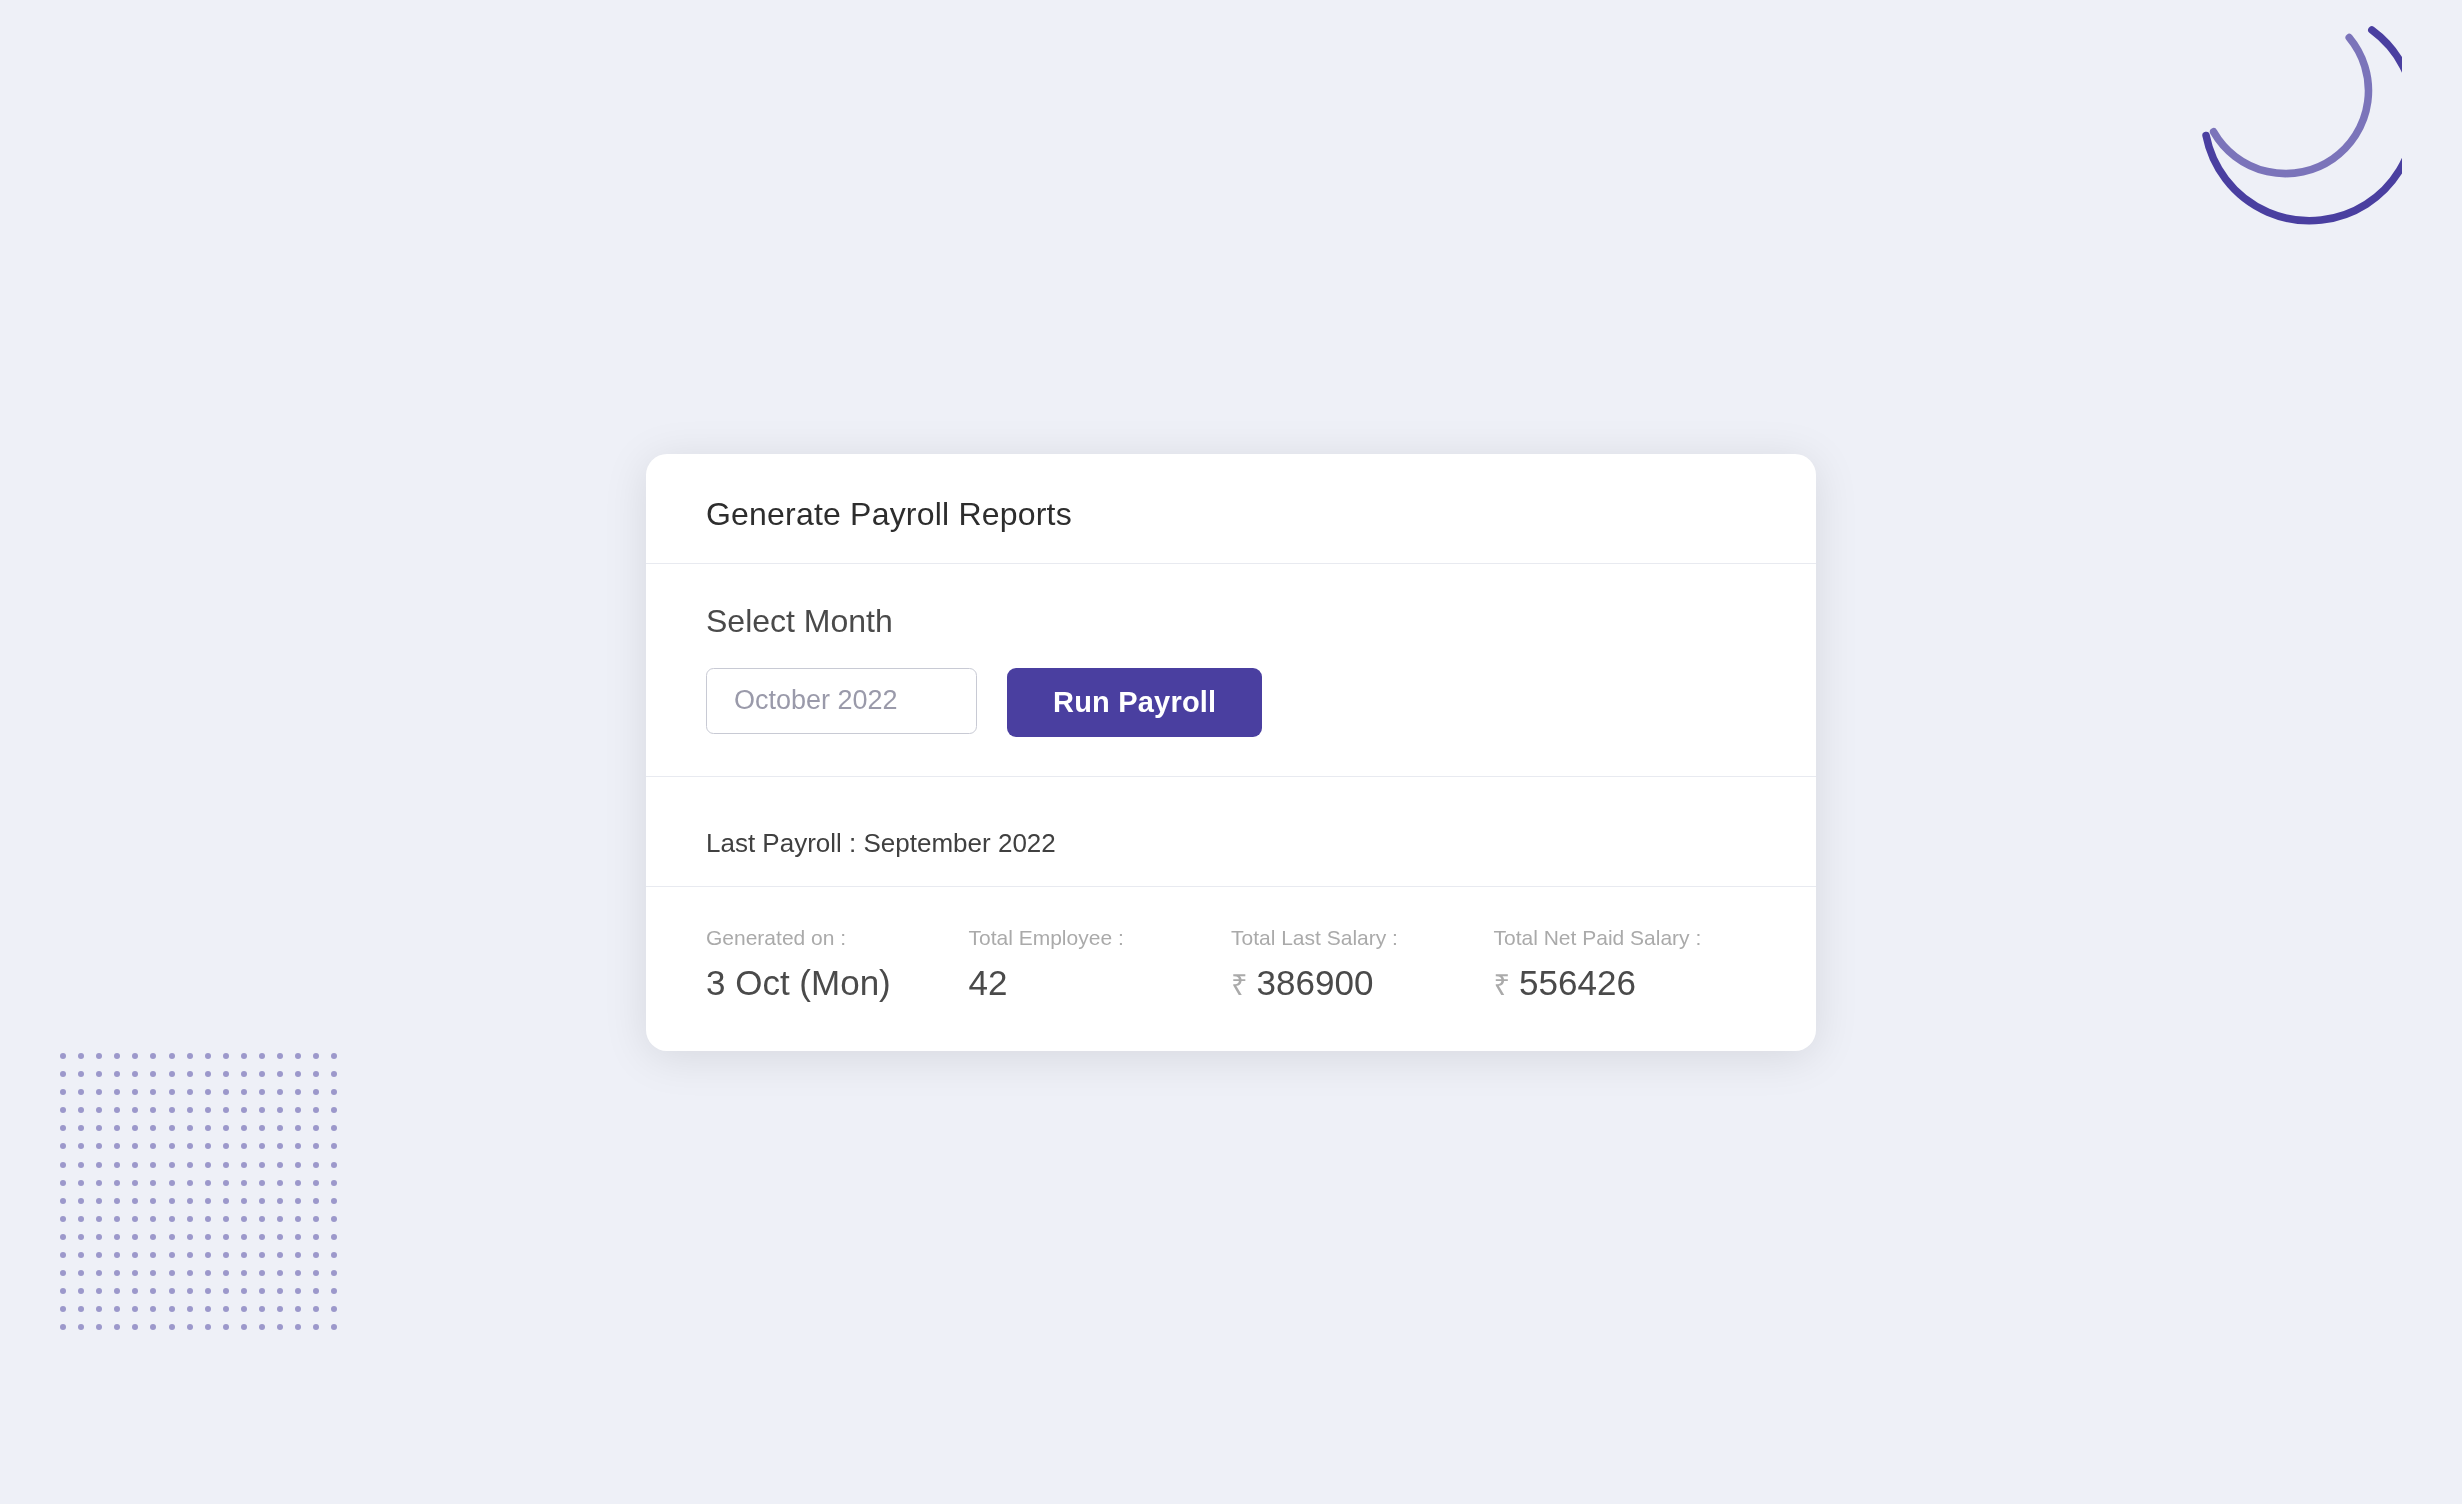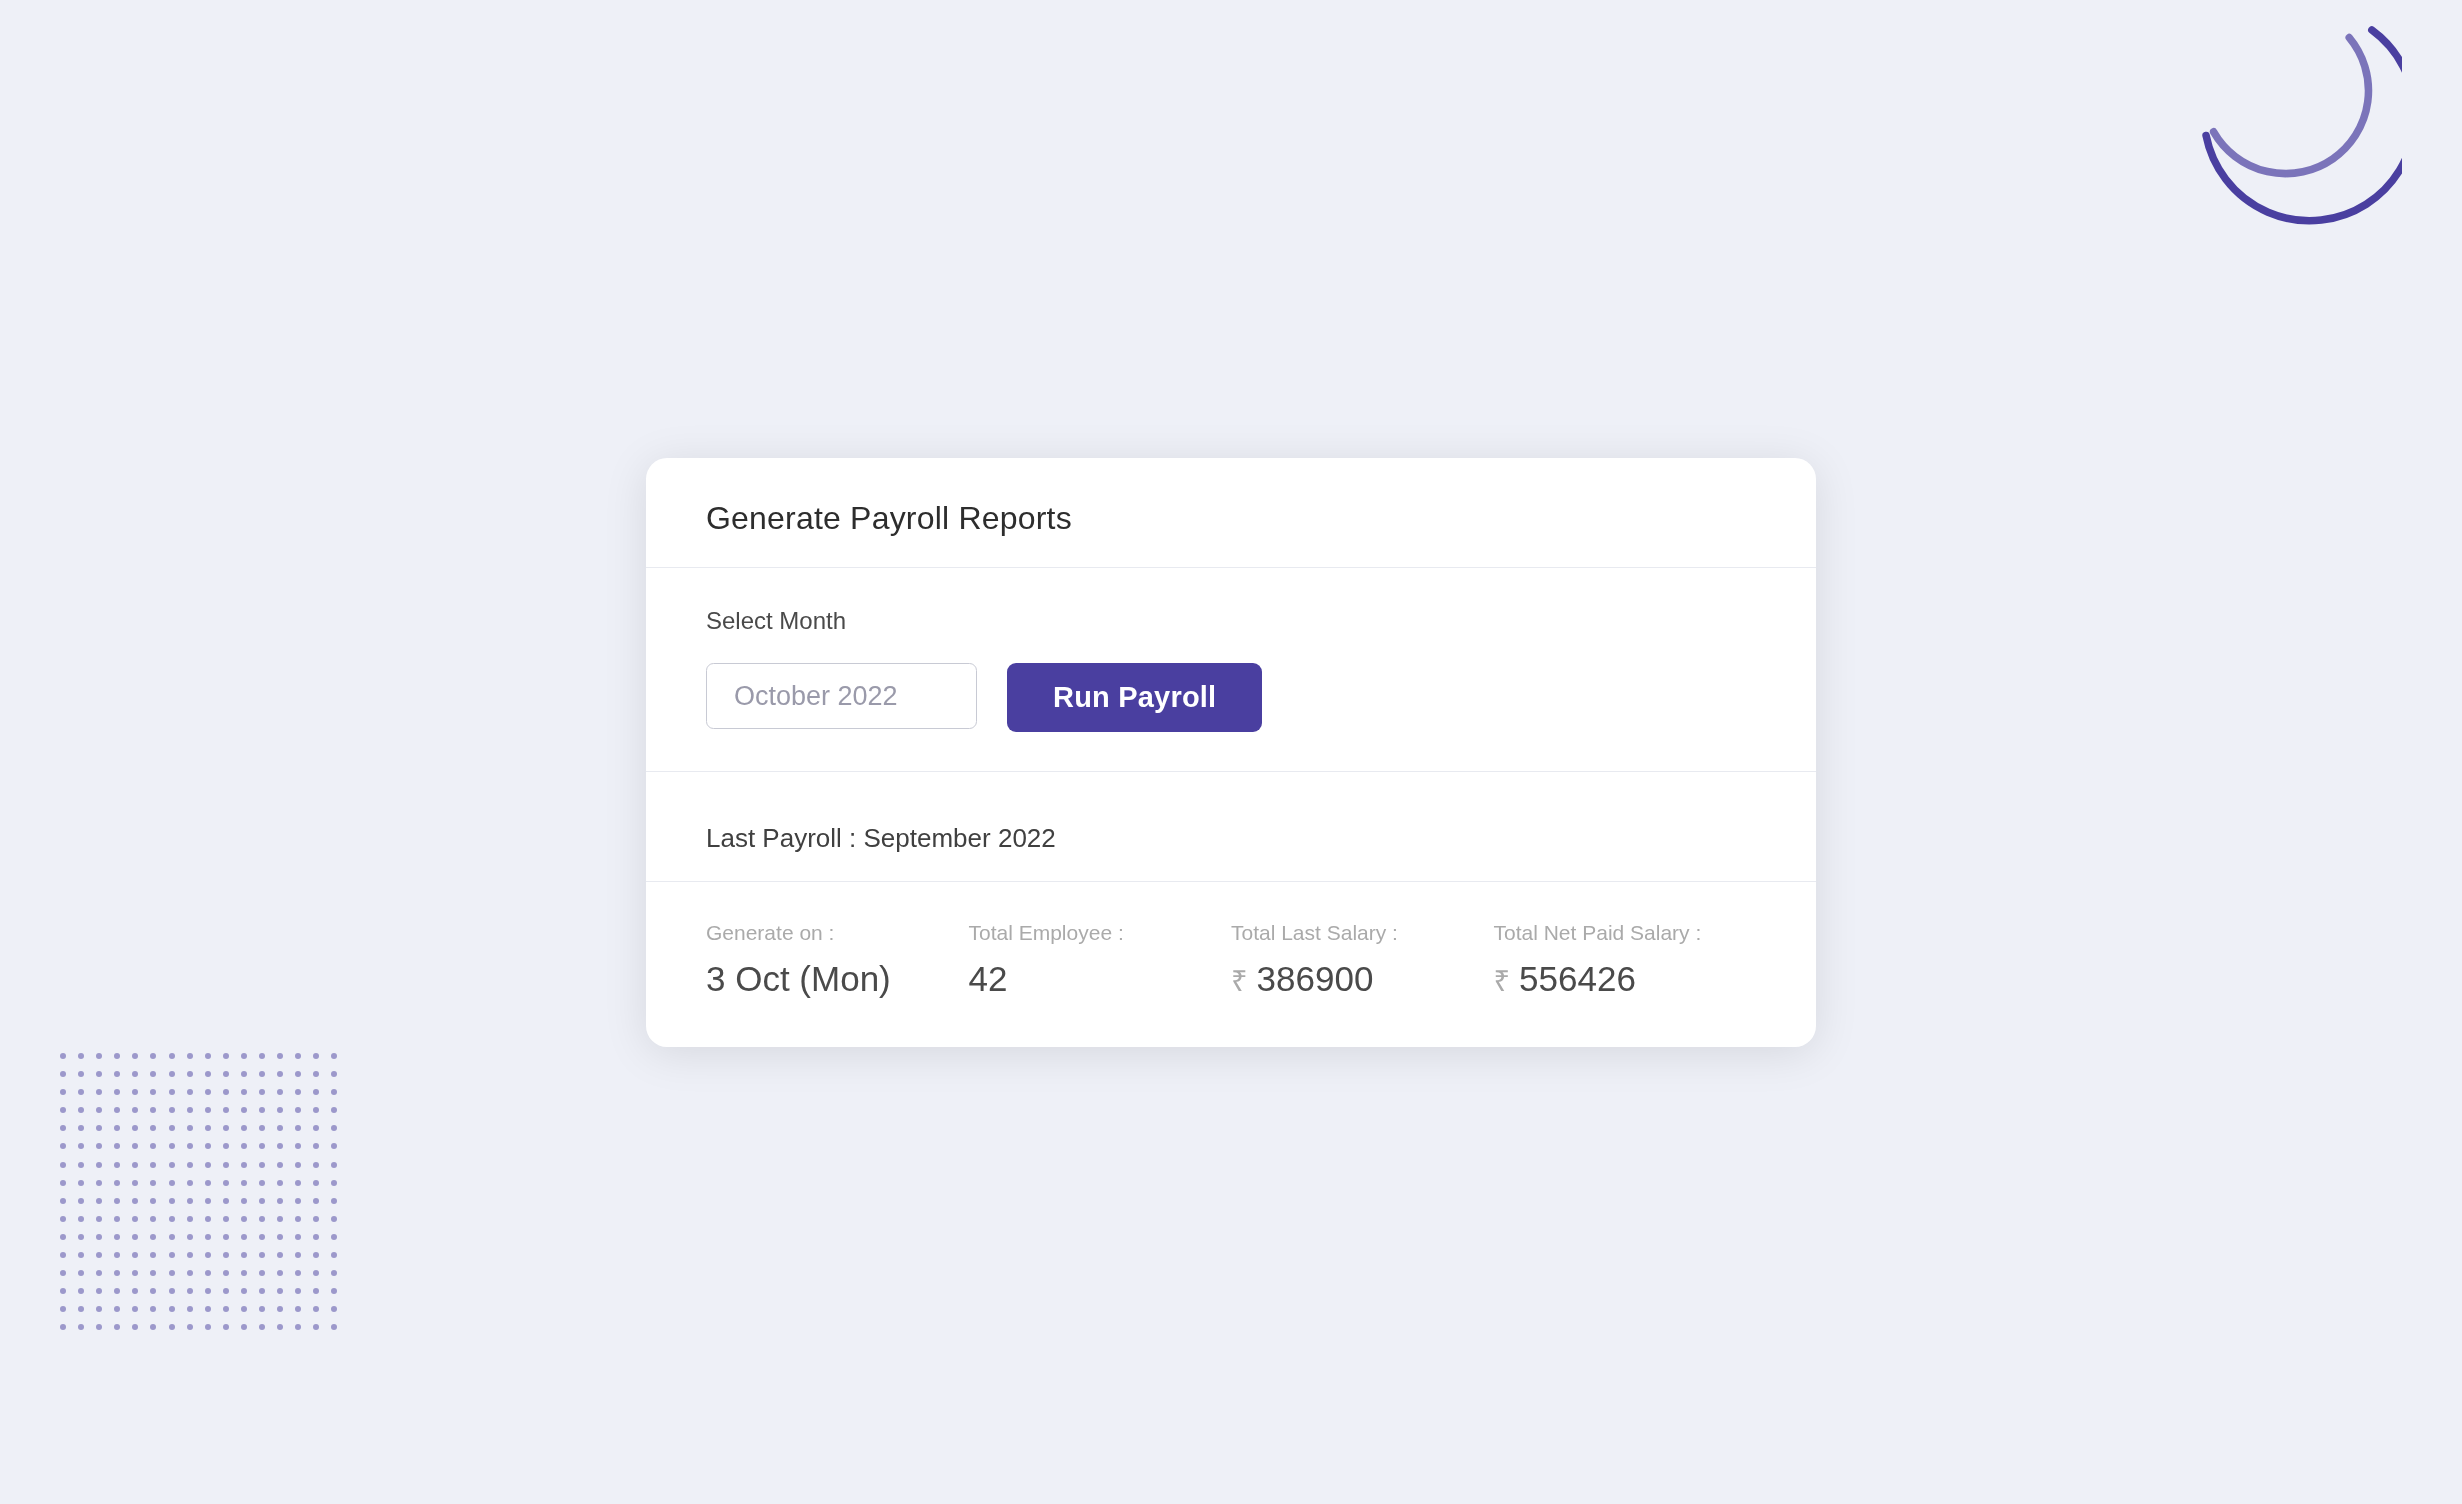--- a/index.html
+++ b/index.html
@@ -84,21 +84,21 @@
       color: #2d2d2d;
       letter-spacing: 0.2px;
     }
 
     .card-section {
       padding: 39px 60px 39px 60px;
       border-bottom: 1.1px solid #e8eaf0;
     }
 
     .select-month-label {
-      font-size: 24px;
+      font-size: 32px;
       color: #4a4a4a;
       margin-bottom: 28px;
       font-weight: 400;
     }
 
     .controls-row {
       display: flex;
       align-items: flex-start;
       gap: 30px;
     }
@@ -461,21 +461,21 @@
       <button class="run-payroll-btn">Run Payroll</button>
     </div>
   </div>
 
   <div class="last-payroll-section">
     <div class="last-payroll-label">Last Payroll : September 2022</div>
   </div>
 
   <div class="stats-section" id="stats-container">
   <div class="stat-item">
-        <div class="stat-label">Generate on :</div>
+        <div class="stat-label">Generated on :</div>
         <div class="stat-value">
           <span>3 Oct (Mon)</span>
         </div>
       </div>
       <div class="stat-item">
         <div class="stat-label">Total Employee :</div>
         <div class="stat-value">
           <span>42</span>
         </div>
       </div>

